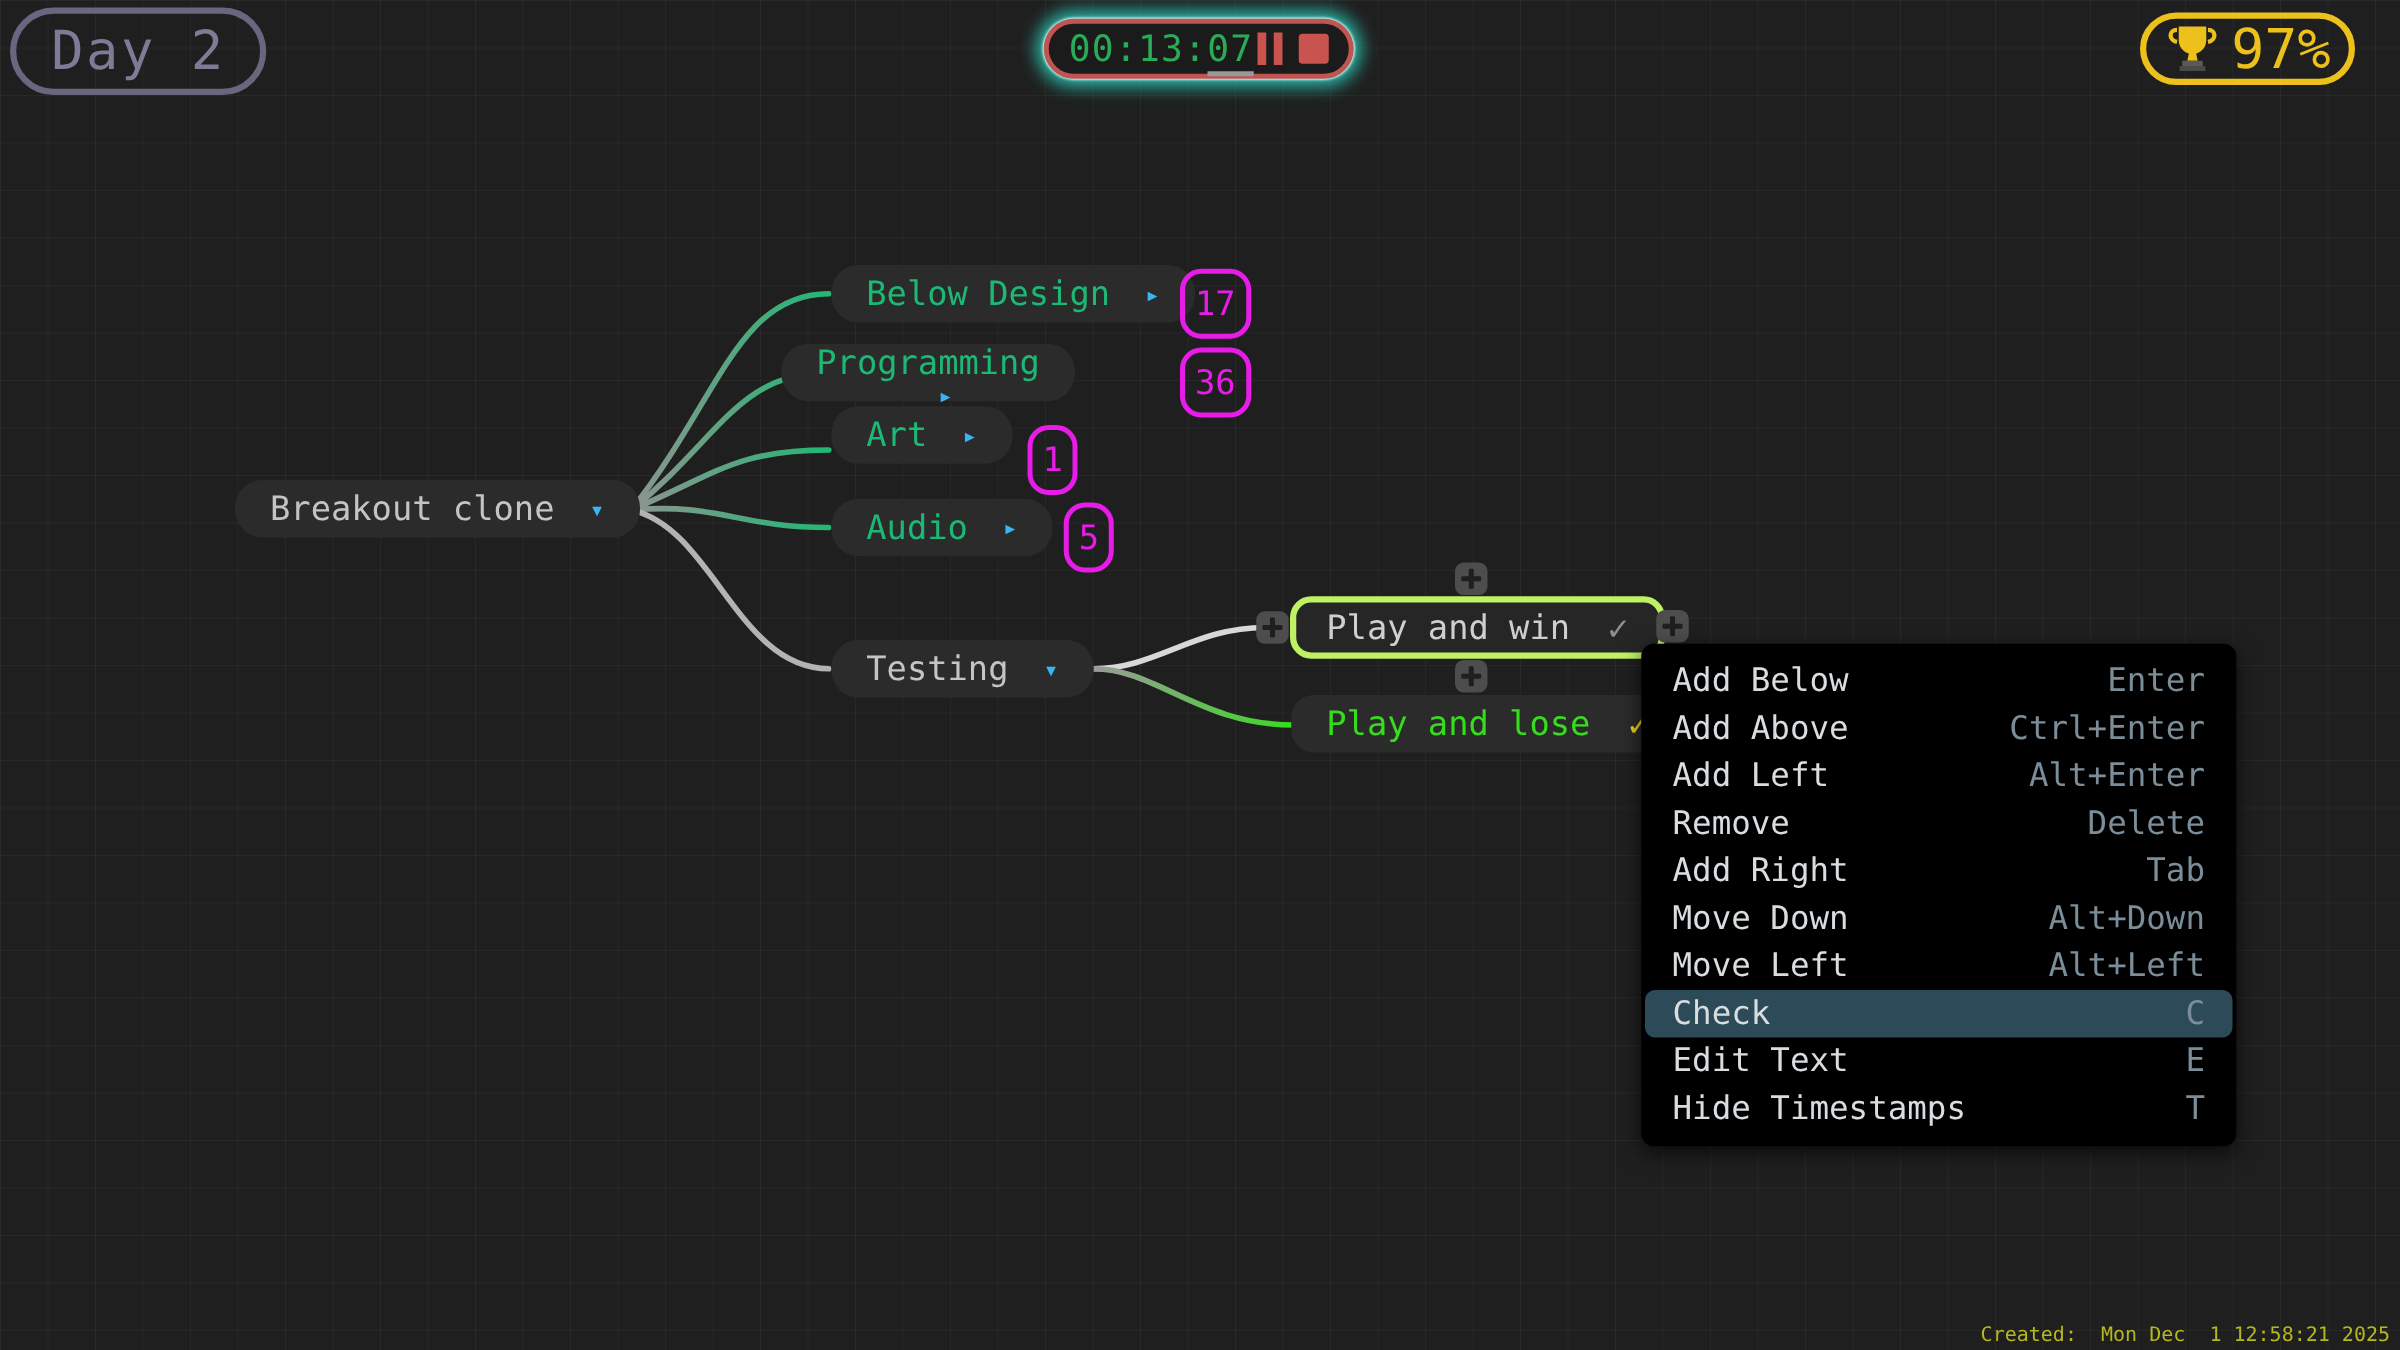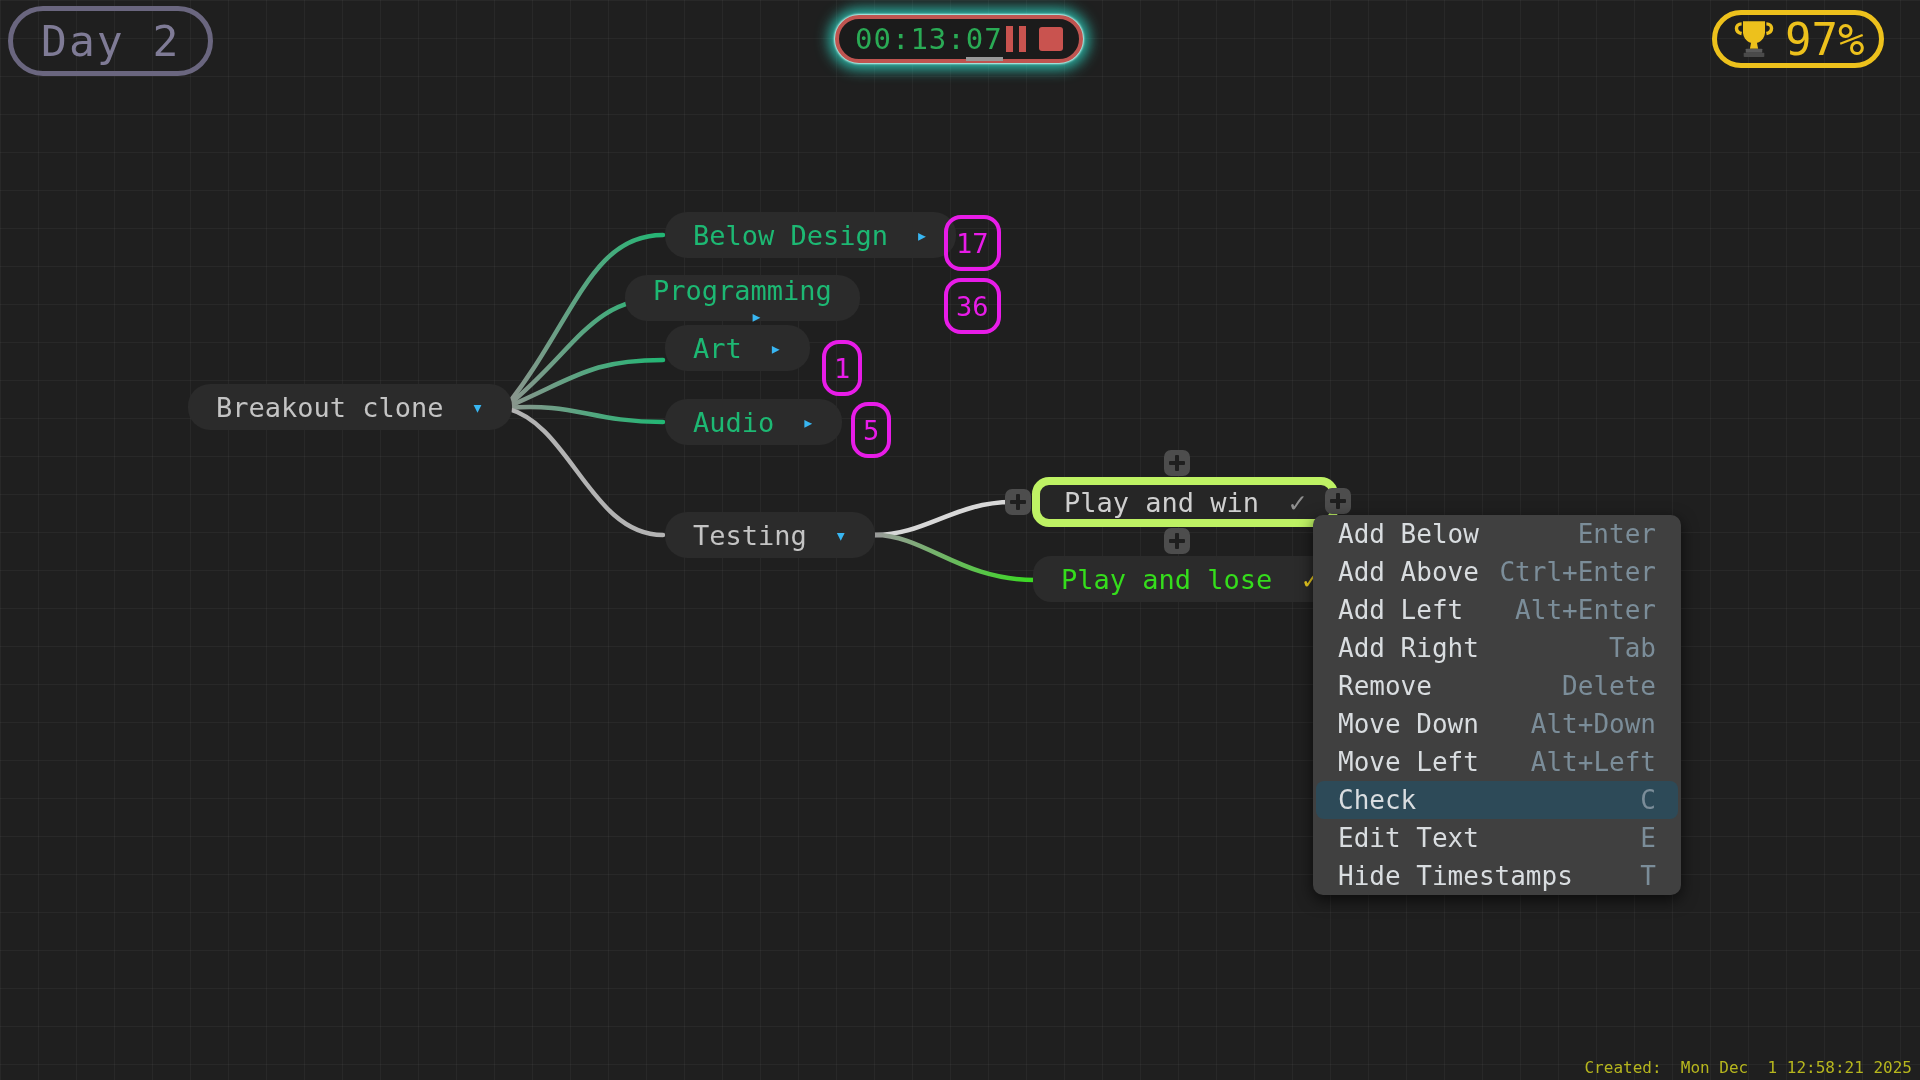--- a/index.html
+++ b/index.html
@@ -55,21 +55,21 @@
   .arrow { color:#38b6f2; font-size:20px; margin-left:28px; line-height:1; }
   .node-root  { left:188px; top:384px; color:#c4c4c4; }
   .node-gd    { left:665px; top:212px; color:#1db873; }
   .node-prog  { left:625px; top:275px; color:#1db873;flex-direction:column; }
   .node-art   { left:665px; top:325px; color:#1db873; }
   .node-audio { left:665px; top:399px; color:#1db873; }
   .node-test  { left:665px; top:512px; color:#c4c4c4; }
 
   .node-win {
     left:1032px; top:477px; height:50px;
-    background:#262626; border:8px solid #bef264; border-radius:17px;
+    background:#262626; border:5px solid #bef264; border-radius:17px;
     color:#cfcfcf; padding:0 24px;
   }
   .node-lose { left:1033px; top:556px; color:#35dd1c; border-radius:18px; }
   .check { margin-left:30px; font-weight:bold; font-size:28px; }
   .check-gray { color:#8f8f8f; }
   .check-yellow { color:#f0d020; }
 
   .badge {
     position:absolute; border:4px solid #e81ce8; color:#e81ce8;
     border-radius:17px; font-size:27px; height:56px;
@@ -89,23 +89,23 @@
   }
   .plus-btn::before { left:11px; top:5px; width:4px; height:16px; }
   .plus-btn::after  { left:5px; top:11px; width:16px; height:4px; }
   .p-top    { left:1164px; top:450px; }
   .p-bottom { left:1164px; top:528px; }
   .p-left   { left:1005px; top:489px; }
   .p-right  { left:1325px; top:488px; }
 
   
   .menu {
-    position:absolute; left:1313px; top:515px; width:368px;
-    background:#404040; border-radius:10px;
-    padding:0 0; box-shadow:0 5px 16px rgba(0,0,0,0.65);
+    position:absolute; left:1313px; top:515px; width:476px;
+    background:#000000; border-radius:10px;
+    padding:11px 0; box-shadow:0 5px 16px rgba(0,0,0,0.65);
   }
   .menu-item {
     height:38px; display:flex; align-items:center;
     justify-content:space-between; padding:0 25px;
     font-size:26px;
   }
   .menu-item .mi-label { color:#d9dde0; }
   .menu-item .mi-key   { color:#7b8d99; }
   .menu-item.highlighted {
     background:#2d4a58; border-radius:8px;
@@ -220,26 +220,26 @@
   </div>
   <div class="menu-item">
     <span class="mi-label">Add Above</span>
     <span class="mi-key">Ctrl+Enter</span>
   </div>
   <div class="menu-item">
     <span class="mi-label">Add Left</span>
     <span class="mi-key">Alt+Enter</span>
   </div>
   <div class="menu-item">
+    <span class="mi-label">Remove</span>
+    <span class="mi-key">Delete</span>
+  </div>
+  <div class="menu-item">
     <span class="mi-label">Add Right</span>
     <span class="mi-key">Tab</span>
-  </div>
-  <div class="menu-item">
-    <span class="mi-label">Remove</span>
-    <span class="mi-key">Delete</span>
   </div>
   <div class="menu-item">
     <span class="mi-label">Move Down</span>
     <span class="mi-key">Alt+Down</span>
   </div>
   <div class="menu-item">
     <span class="mi-label">Move Left</span>
     <span class="mi-key">Alt+Left</span>
   </div>
   <div class="menu-item highlighted">

